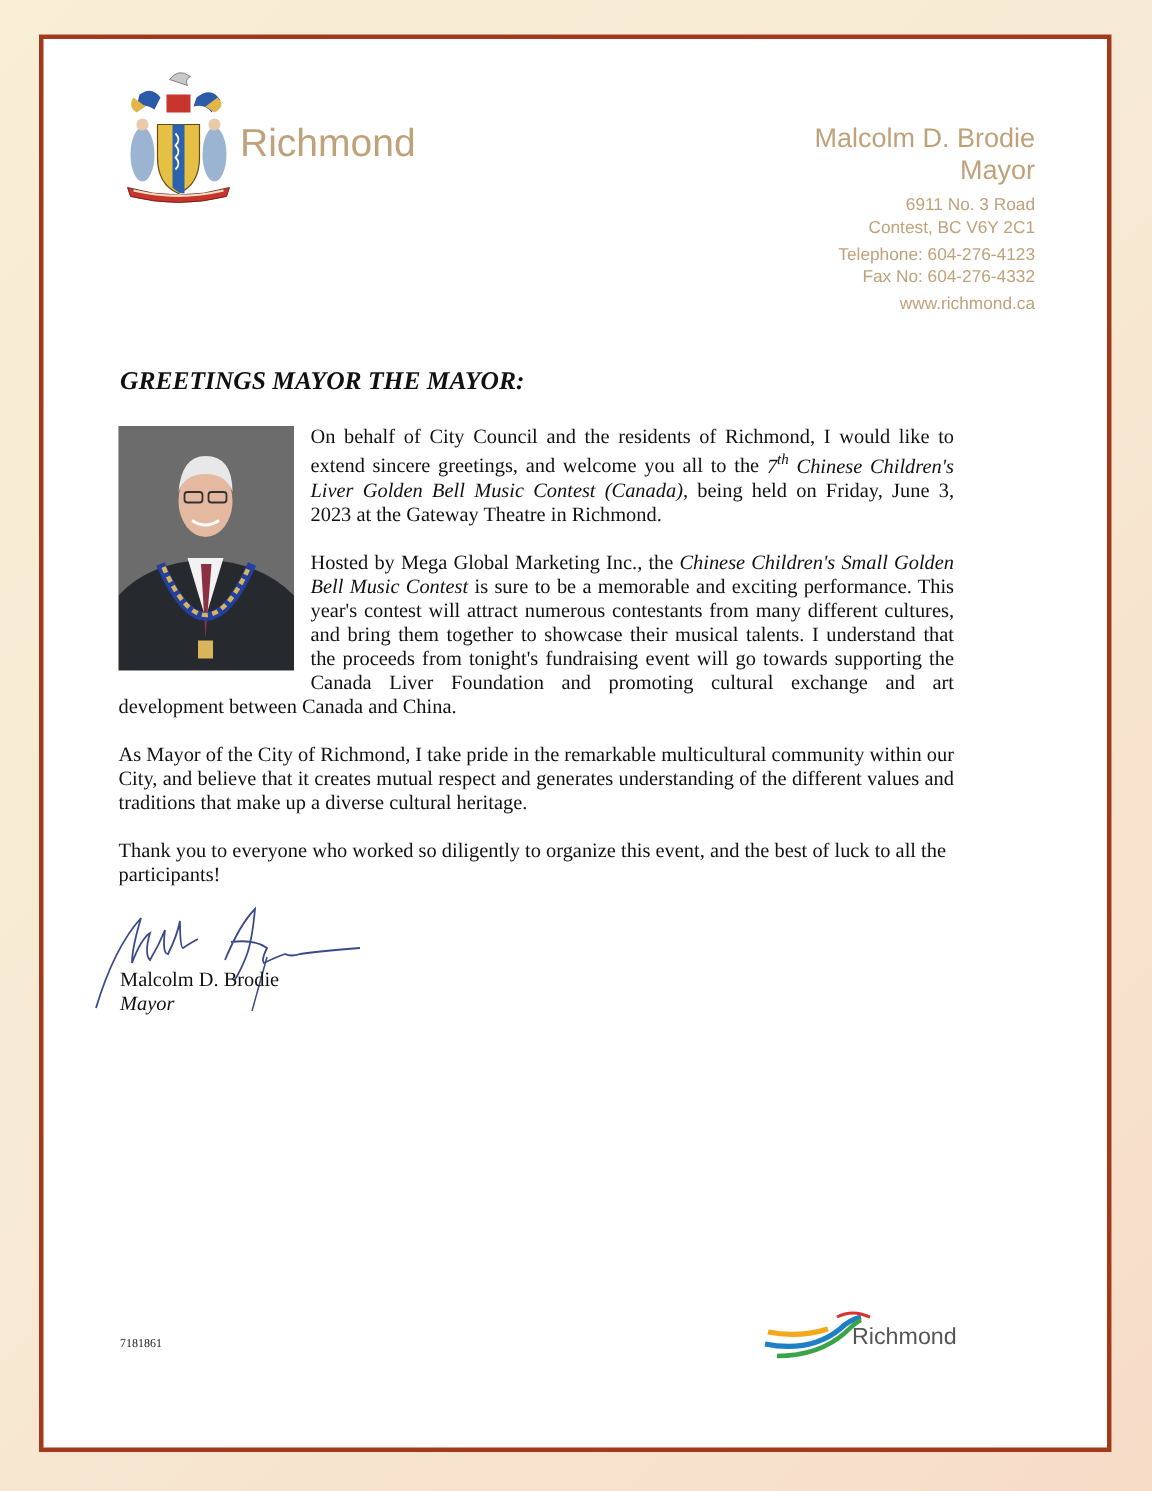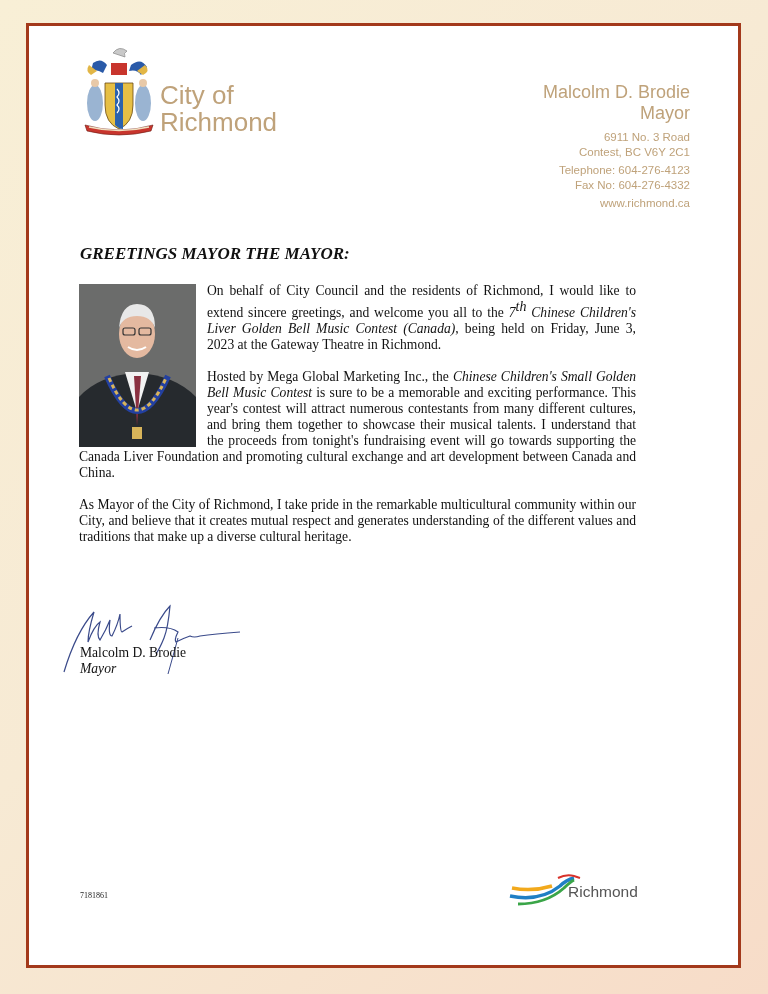--- a/index.html
+++ b/index.html
@@ -63,21 +63,20 @@
   <path d="M38 44 q4 4 0 8 q4 4 0 8 q4 4 0 8" stroke="#fff" stroke-width="1.2" fill="none"></path>
   <ellipse cx="16" cy="58" rx="8" ry="18" fill="#9ab4d2"></ellipse>
   <circle cx="16" cy="38" r="4" fill="#e8c9a8"></circle>
   <ellipse cx="64" cy="58" rx="8" ry="18" fill="#9ab4d2"></ellipse>
   <circle cx="64" cy="38" r="4" fill="#e8c9a8"></circle>
   <path d="M6 80 q34 10 68 0 l-2 6 q-32 8 -64 0z" fill="#c8352d" stroke="#6a1a10" stroke-width="0.6"></path>
   <path d="M10 82 q30 7 60 0" stroke="#f0e0c0" stroke-width="1.5" fill="none"></path>
 </svg>
 
 <div class="city-name">
-  <div>City of</div>
   <div>Richmond</div>
 </div>
 
 <div class="letterhead">
   <div class="name">Malcolm D. Brodie</div>
   <div class="title">Mayor</div>
   <div class="small">6911 No. 3 Road</div>
   <div class="small">Contest, BC  V6Y 2C1</div>
   <div class="small gap">Telephone: 604-276-4123</div>
   <div class="small">Fax No: 604-276-4332</div>
@@ -98,23 +97,24 @@
     <ellipse cx="58" cy="50" rx="18" ry="24" fill="#e4b9a0"></ellipse>
     <path d="M40 44 q2 -24 18 -24 q18 0 18 24 q-4 -12 -18 -12 q-14 0 -18 12z" fill="#e8e8e8"></path>
     <rect x="44" y="44" width="12" height="7" rx="2" fill="none" stroke="#333" stroke-width="1.2"></rect>
     <rect x="60" y="44" width="12" height="7" rx="2" fill="none" stroke="#333" stroke-width="1.2"></rect>
     <path d="M49 63 q9 6 18 0" stroke="#fff" stroke-width="2" fill="none"></path>
   </svg>
 </div>
 
 <div class="body-text">
   <div class="float-box"></div>
-  <p><span>On behalf of City Council and the residents of Richmond, I would like to extend sincere greetings, and welcome you all to the </span><i><span>7</span><sup style="font-size:14px">th</sup><span> Chinese Children's Liver Golden Bell Music Contest (Canada)</span></i><span>, being held on Friday, June 3, 2023 at the Gateway Theatre in Richmond.</span></p>
+  <p><span>On behalf of City Council and the residents of Richmond, I would like to extend sincere greetings, and welcome you all to the </span><i><span>7</span><sup style="font-size:10px">th</sup><span> Chinese Children's Liver Golden Bell Music Contest (Canada)</span></i><span>, being held on Friday, June 3, 2023 at the Gateway Theatre in Richmond.</span></p>
   <p><span>Hosted by Mega Global Marketing Inc., the </span><i>Chinese Children's Small Golden Bell Music Contest</i><span> is sure to be a memorable and exciting performance.  This year's contest will attract numerous contestants from many different cultures, and bring them together to showcase their musical talents.  I understand that the proceeds from tonight's fundraising event will go towards supporting the Canada Liver Foundation and promoting cultural exchange and art development between Canada and China.</span></p>
   <p>As Mayor of the City of Richmond, I take pride in the remarkable multicultural community within our City, and believe that it creates mutual respect and generates understanding of the different values and traditions that make up a diverse cultural heritage.</p>
+  <p style="text-align:left">Thank you to everyone who worked so diligently to organize this event, and the best of luck to all the participants!</p>
 </div>
 
 <svg class="signature" viewBox="0 0 185 75">
   <path d="M4 72 q12 -40 30 -60 q-6 20 -6 30 q6 -16 12 -20 q-4 14 0 18 q6 -10 10 -20 q-2 16 2 16 q6 -12 8 -22 q0 18 2 18 q6 -4 10 -6" stroke="#3a4a8a" stroke-width="1.2" fill="none"></path>
   <path d="M90 40 q10 -24 20 -34 q-2 22 -6 32 q-4 10 -8 16 M94 28 q16 -2 24 4 q-4 8 -2 10 q8 -4 14 -6 q4 2 10 0 q14 -2 40 -4" stroke="#3a4a8a" stroke-width="1.2" fill="none"></path>
   <path d="M118 38 l-10 36" stroke="#3a4a8a" stroke-width="1" fill="none"></path>
 </svg>
 <div class="sig-name">Malcolm D. Brodie</div>
 <div class="sig-title">Mayor</div>
 

